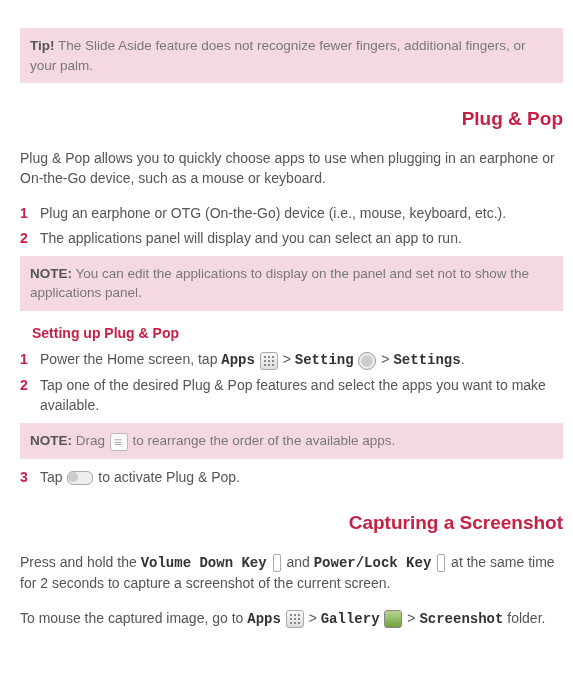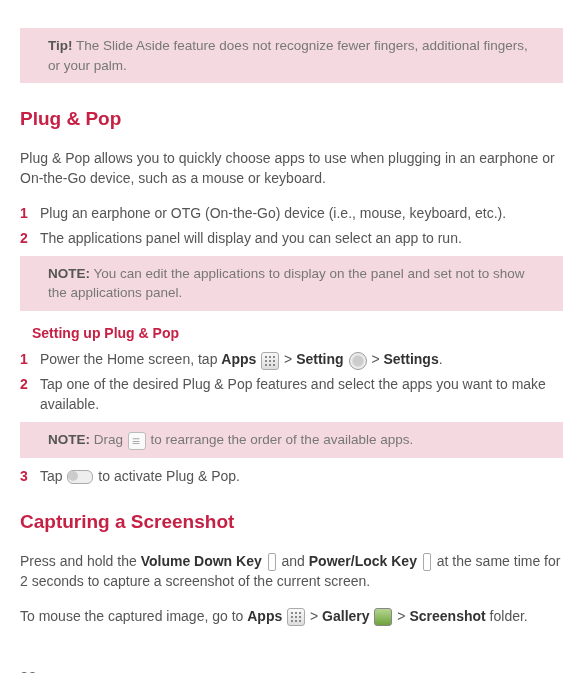--- a/index.html
+++ b/index.html
@@ -6,34 +6,35 @@
       margin: 0;
       padding: 20px 10px 10px 20px;
       font-family: Arial, Helvetica, sans-serif;
       color: #555;
       font-size: 14px;
       width: 543px;
       line-height: 1.45;
     }
     .tip-box, .note-box {
       background: #f4dae0;
-      padding: 8px 28px;
+      padding: 8px 10px;
       margin: 8px 0;
       color: #777;
       font-size: 13.5px;
     }
     .tip-box strong, .note-box strong {
       color: #555;
       font-weight: bold;
     }
     h2 {
       color: #c62044;
       font-size: 19px;
       font-weight: bold;
       margin: 22px 0 8px 0;
+      text-align: right;
     }
     .sub-heading {
       color: #c62044;
       font-weight: bold;
       font-size: 14px;
       margin: 12px 0 6px 12px;
     }
     p {
       margin: 15px 0;
     }
@@ -46,20 +47,21 @@
       font-weight: bold;
       min-width: 16px;
       margin-right: 4px;
     }
     .step-body {
       flex: 1;
     }
     strong.b {
       color: #333;
       font-weight: bold;
+      font-family: Liberation Mono, monospace;
     }
     .icon-apps, .icon-settings, .icon-drag, .icon-toggle, .icon-gallery {
       display: inline-block;
       vertical-align: middle;
       margin: 0 1px;
     }
     .icon-apps {
       width: 16px; height: 16px;
       background: linear-gradient(#f8f8f8,#ddd);
       border: 1px solid #aaa;

